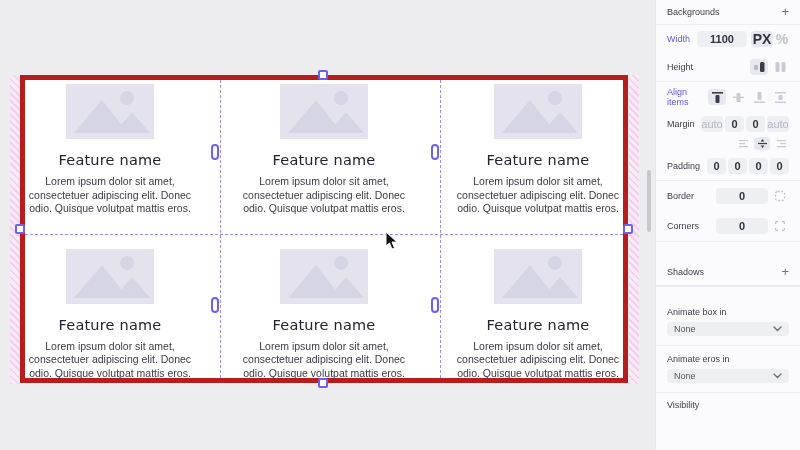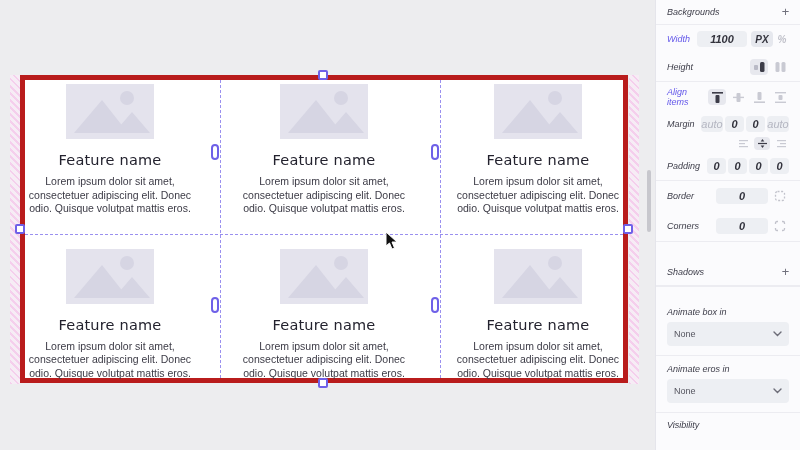--- a/index.html
+++ b/index.html
@@ -50,45 +50,45 @@
   }
 
   .cursor { position:absolute; left:385px; top:231px; z-index:9; }
 
   
   .panel {
     position:absolute; left:655px; top:0; width:145px; height:450px;
     background:#fbfbfd; border-left:1px solid #e5e5eb;
     font-size:9px; color:#3d3d49;
   }
-  .prow { display:flex; align-items:center; padding:0 11px;font-style:italic; }
+  .prow { display:flex; align-items:center; padding:0 11px; }
   .plabel { flex:1; font-size:9px; color:#3d3d49; }
   .plabel.purple { color:#6357ea; }
   .divider { border-top:1px solid #ececf1; margin:0; }
   .plus { font-size:13px; color:#70707c; line-height:10px; cursor:pointer; }
 
   .field {
     background:#edeff3; border-radius:4px; height:16px;
     display:flex; align-items:center; justify-content:center;
     font-size:11px; font-weight:bold; color:#33333d;
   }
   .field.auto { color:#b4b6c1; font-weight:normal; }
   .unit { height:16px; border-radius:4px; display:flex; align-items:center; justify-content:center;
-          font-size:10px; font-weight:bold; }
+          font-size:14px; font-weight:bold; }
   .unit.px { background:#e6e8ee; color:#33333d; width:22px; margin-left:4px; }
   .unit.pct { color:#c0c1ca; width:14px; margin-left:2px; }
 
   .iconbtn {
     width:18px; height:16px; border-radius:4px; display:flex;
     align-items:center; justify-content:center; margin-left:3px;
   }
   .iconbtn.active { background:#e7e8ee; }
 
   .drop {
-    margin:4px 11px 0 11px; height:24px; background:#edeff3; border-radius:4px;
+    margin:4px 11px 0 11px; height:14px; background:#edeff3; border-radius:4px;
     display:flex; align-items:center; padding:0 7px; color:#55555f; font-size:9px;
   }
   .drop .dval { flex:1; }
 
   svg { display:block; }
 </style>
 </head>
 <body>
 
 <div class="hatch left"></div>

